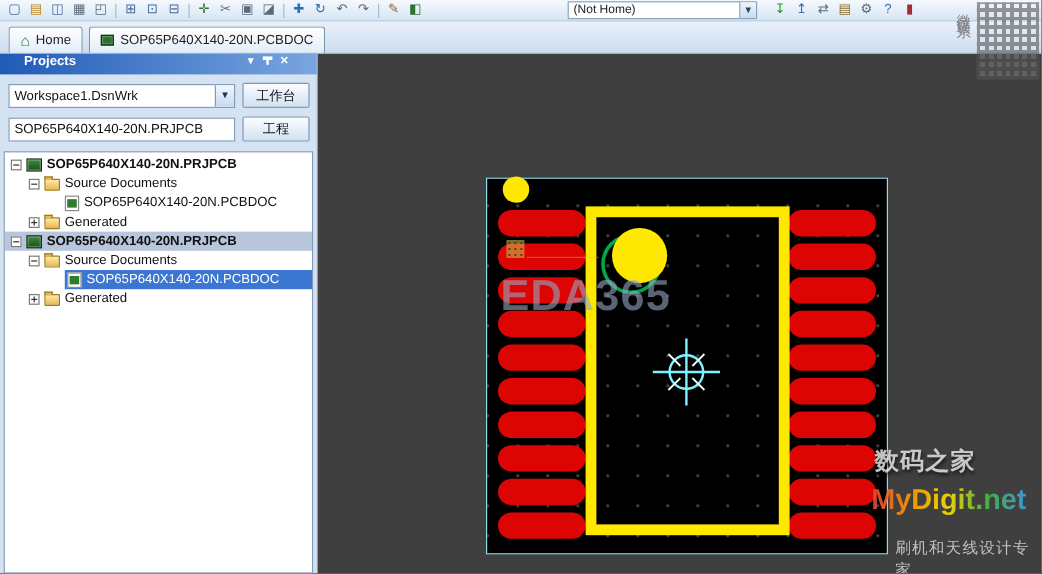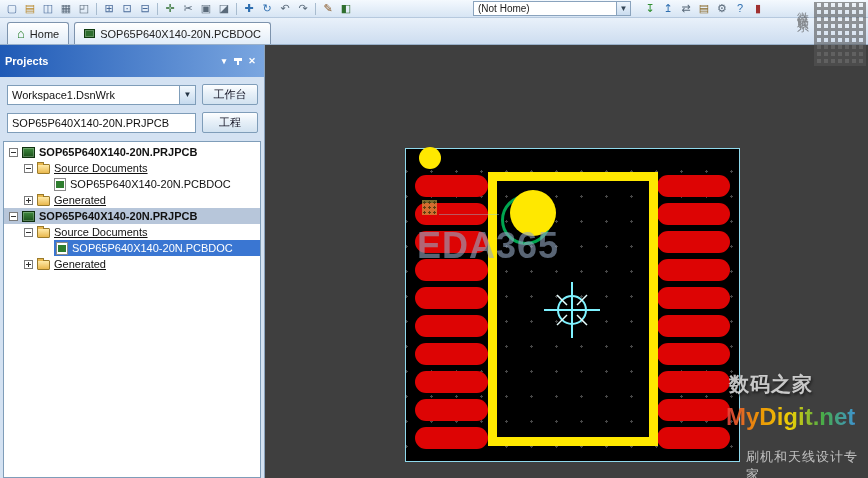--- a/index.html
+++ b/index.html
@@ -20,21 +20,21 @@
   .tabbar { height:27px; background:linear-gradient(#e9f1fa,#cdddf0); border-bottom:1px solid #9ab1ca; display:flex; align-items:flex-end; padding:0 0 0 7px; gap:5px; }
   .tab { height:22px; display:flex; align-items:center; gap:5px; padding:0 9px; border:1px solid #7d93ad; border-bottom:none; border-radius:3px 3px 0 0; background:linear-gradient(#ffffff,#e2edf8); font-size:11px; color:#222; white-space:nowrap; }
   .home-ico { color:#1f7a1f; font-size:13px; line-height:12px; }
   .chip-ico { width:11px; height:9px; background:#2e6e2e; border:1px solid #0f3a0f; box-shadow:inset 0 0 0 1px rgba(255,255,255,.25); }
 
   
   .main { position:absolute; top:45px; left:0; right:0; bottom:0; display:flex; }
 
   
   .projects { width:265px; background:#d4e2f2; border-right:1px solid #8aa3bd; display:flex; flex-direction:column; }
-  .panel-header { height:32px; background:linear-gradient(90deg,#1f5ab6,#7aa6e0); color:#fff; font-size:11px; font-weight:bold; display:flex; align-items:center; padding:0 5px; flex:none; }
+  .panel-header { height:17px; background:linear-gradient(90deg,#1f5ab6,#7aa6e0); color:#fff; font-size:11px; font-weight:bold; display:flex; align-items:flex-start; padding:0 20px; flex:none; }
   .panel-header .ttl { flex:1; }
   .ph-btn { width:14px; text-align:center; font-size:9px; color:#fff; cursor:default; }
   .ph-pin { width:10px; height:10px; position:relative; margin:0 2px; }
   .ph-pin::before { content:""; position:absolute; left:1px; top:2px; width:8px; height:3px; background:#fff; }
   .ph-pin::after { content:""; position:absolute; left:4px; top:5px; width:2px; height:4px; background:#fff; }
 
   .panel-row { display:flex; align-items:center; margin:7px 6px 0 7px; gap:6px; flex:none; }
   .combo, .field { flex:1; height:20px; background:#fff; border:1px solid #7f9db9; font-size:11px; color:#111; display:flex; align-items:center; overflow:hidden; }
   .combo .val, .field .val { flex:1; padding:0 4px; white-space:nowrap; overflow:hidden; }
   .combo .arrow { width:16px; height:100%; background:linear-gradient(#f2f8fd,#c6daee); border-left:1px solid #7f9db9; font-size:8px; line-height:18px; text-align:center; color:#234; flex:none; }
@@ -45,21 +45,21 @@
   .radio.on::after { content:""; position:absolute; inset:2px; border-radius:50%; background:#174; }
   .radio-label { font-size:11px; color:#111; margin-right:8px; white-space:nowrap; }
   .mini-btn { height:20px; background:linear-gradient(#fdfeff,#d8e6f2); border:1px solid #7f9db9; border-radius:2px; display:flex; align-items:center; justify-content:center; gap:2px; padding:0 3px; margin-left:3px; }
   .book-ico { width:11px; height:13px; background:#1b2a5e; border:1px solid #0a1433; box-shadow:inset -2px 0 0 #3a4f9a; }
   .page-ico { width:9px; height:12px; background:#fff; border:1px solid #888; box-shadow:inset 0 2px 0 #cdd; }
   .mini-arrow { font-size:7px; color:#234; }
 
   .tree { flex:1; background:#fff; border:1px solid #7f9db9; margin:8px 3px 0 3px; overflow:hidden; font-size:11px; color:#111; padding-top:2px; }
   .trow { height:16px; display:flex; align-items:center; gap:4px; white-space:nowrap; }
   .trow.lvl0 { padding-left:5px; }
-  .trow.lvl1 { padding-left:20px;text-decoration:underline; }
+  .trow.lvl1 { padding-left:20px; }
   .trow.lvl2 { padding-left:37px; }
   .trow.hl { background:#b7c6da; }
   .rowfill { display:flex; align-items:center; gap:4px; flex:1; height:100%; padding:0 2px; }
   .rowfill.sel { background:#3a76d2; color:#fff; }
   .exp { width:9px; height:9px; border:1px solid #7a7a7a; background:#fff; position:relative; flex:none; }
   .exp::before { content:""; position:absolute; left:1px; right:1px; top:3px; height:1px; background:#333; }
   .exp.plus::after { content:""; position:absolute; top:1px; bottom:1px; left:3px; width:1px; background:#333; }
   .exp-spacer { width:9px; flex:none; }
   .ico-project { width:13px; height:11px; flex:none; background:linear-gradient(#3f8a3f,#1b511b); border:1px solid #0e300e; box-shadow:inset 0 0 0 1px rgba(255,255,255,.25); }
   .ico-folder { width:13px; height:10px; flex:none; background:linear-gradient(#ffeaa8,#e9b84e); border:1px solid #9a7a2a; border-radius:1px; position:relative; margin-top:2px; }

